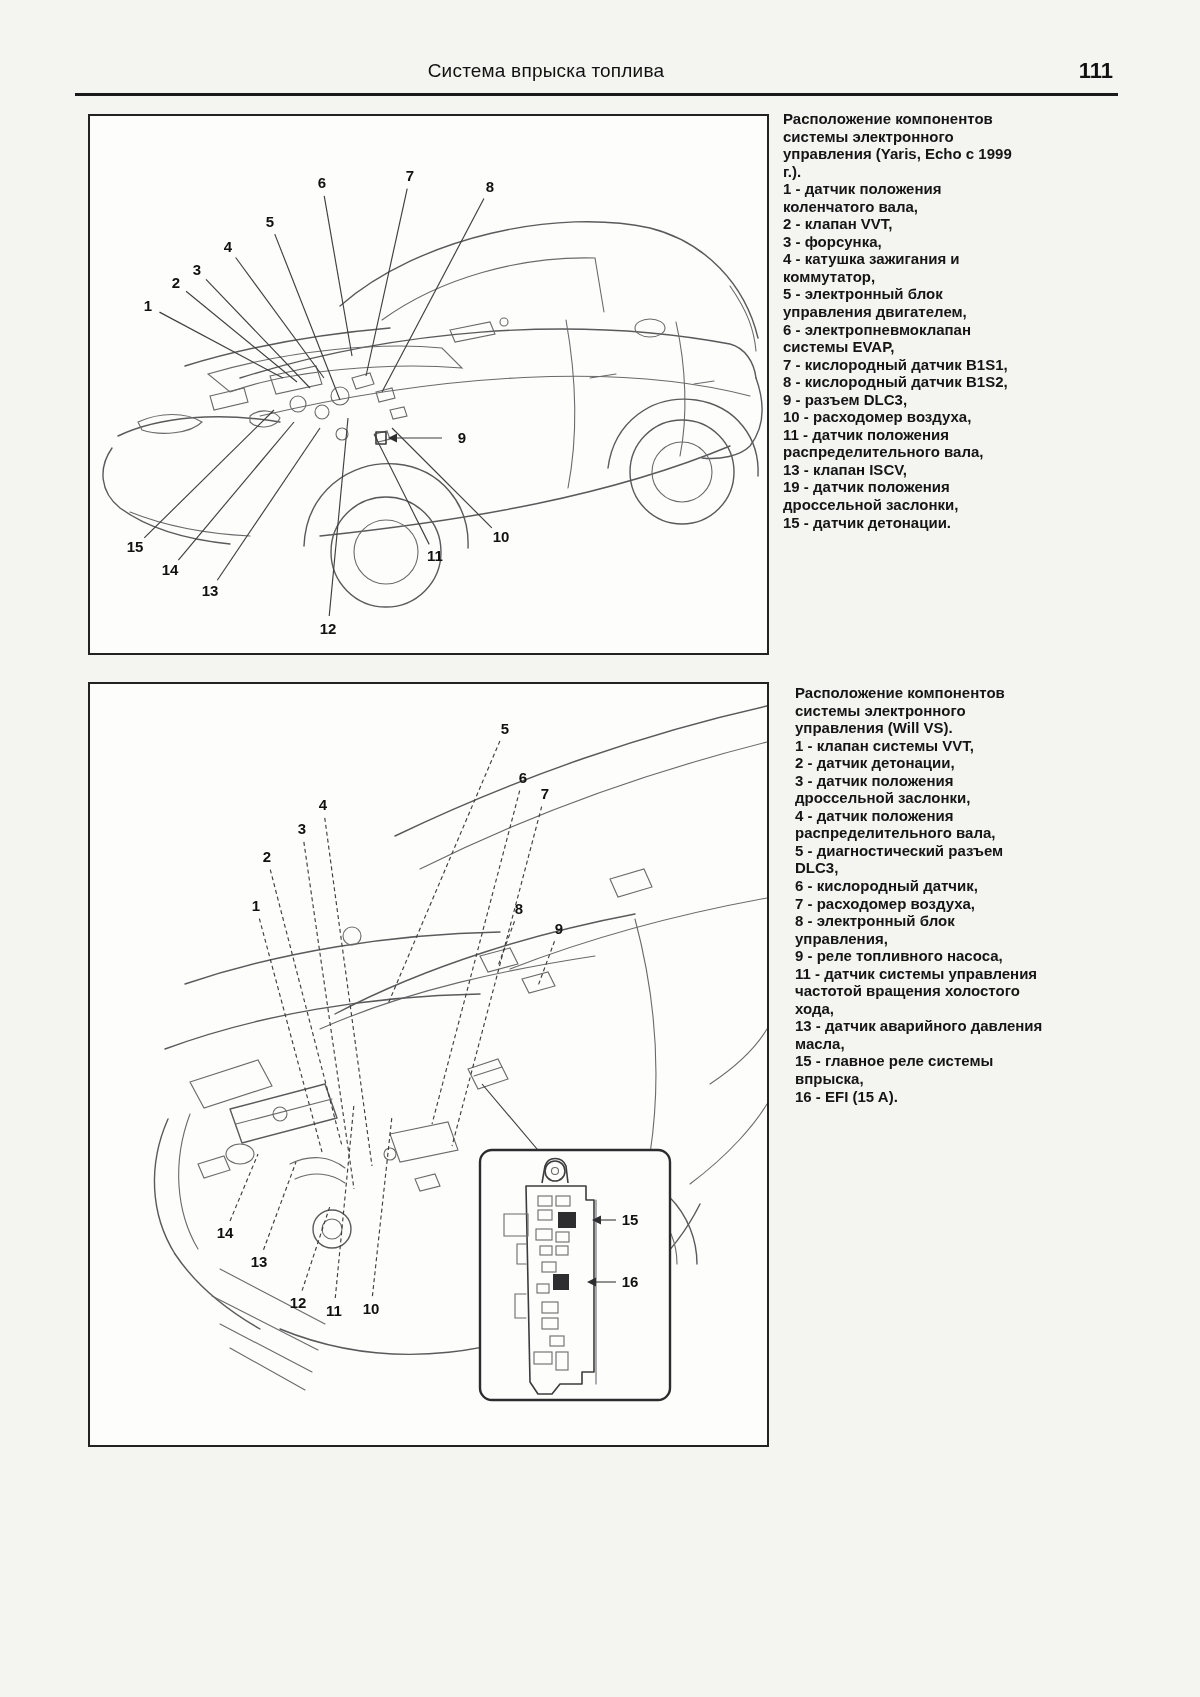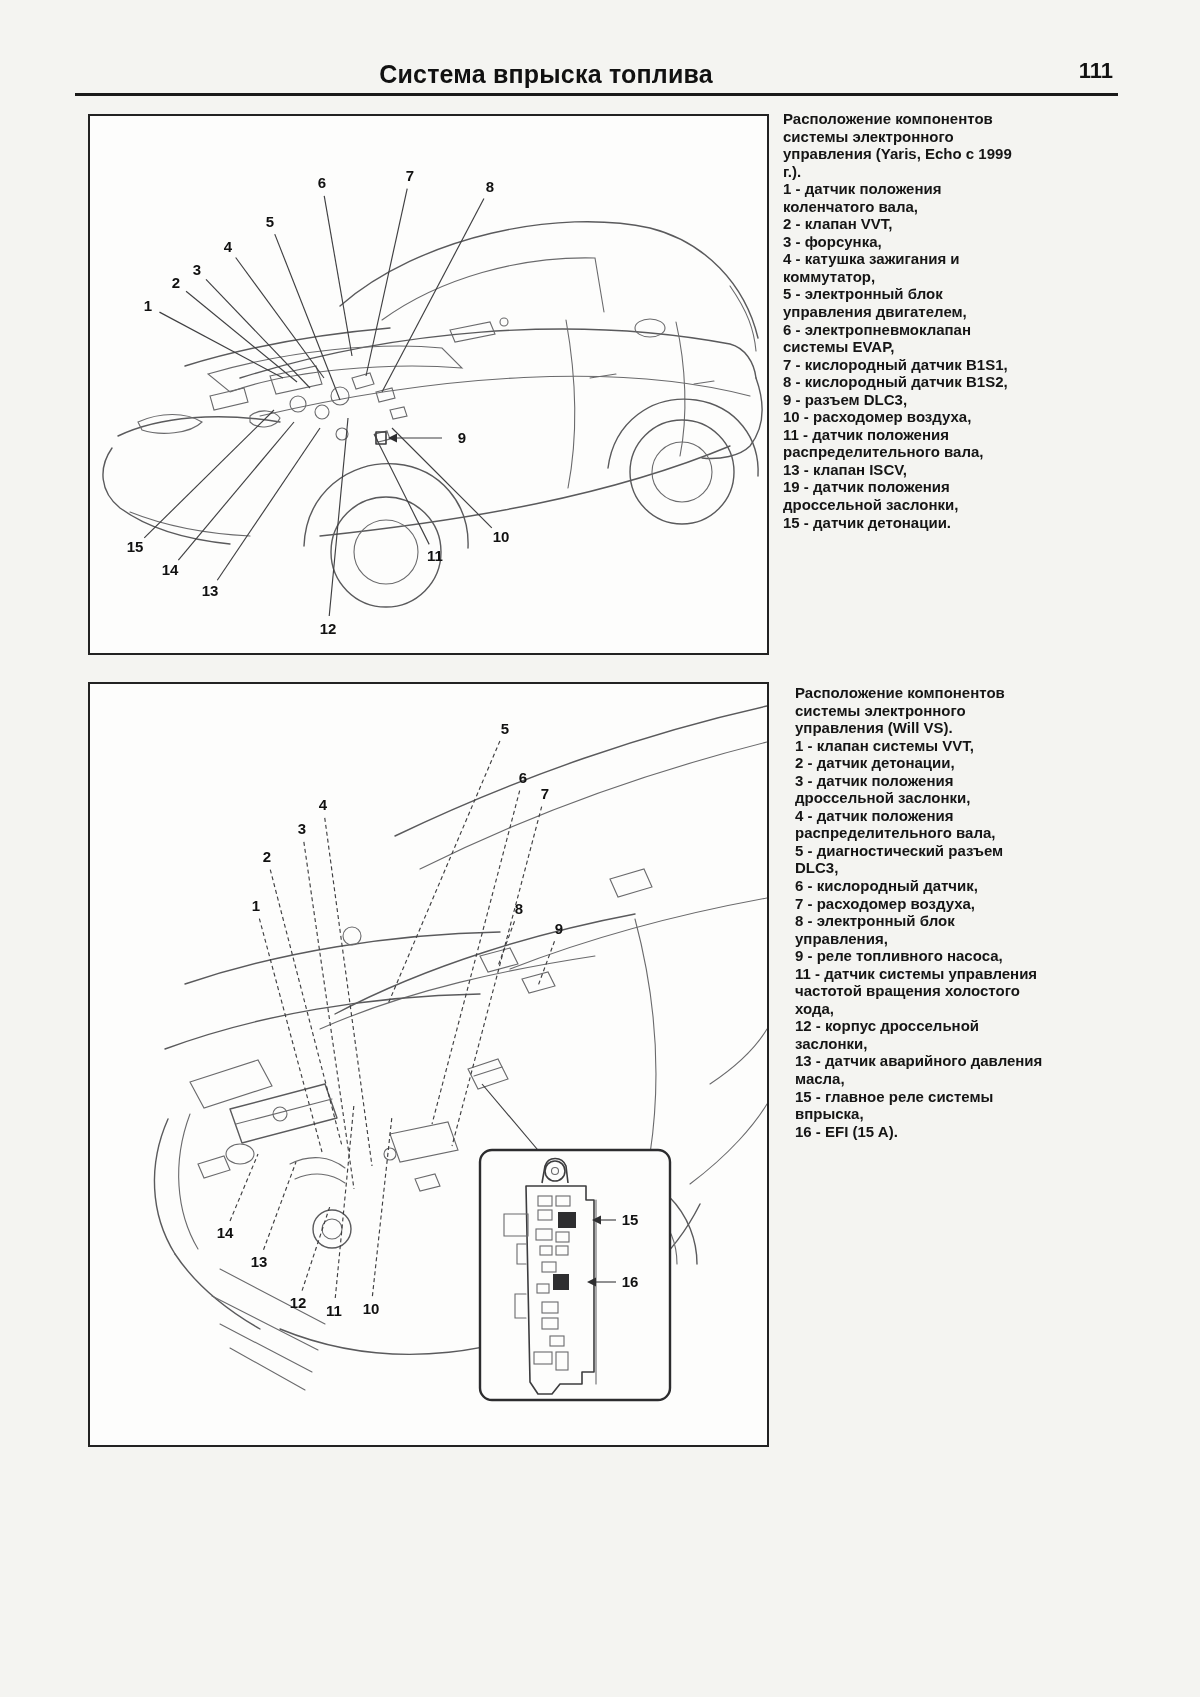--- a/index.html
+++ b/index.html
@@ -7,21 +7,21 @@
     position:relative;
     width:1200px;height:1697px;
     margin:0 auto;
     background:#f4f4f1;
     font-family:"Liberation Sans", sans-serif;
     color:#121212;
     overflow:hidden;
   }
   .hdr-title{
     position:absolute;left:0;top:60px;width:1092px;
-    text-align:center;font-size:25px;font-weight:bold;color:#111;
+    text-align:center;font-size:19px;font-weight:normal;color:#111;
     letter-spacing:.2px;
   }
   .hdr-page{
     position:absolute;top:58px;right:87px;
     font-size:22px;font-weight:bold;color:#111;
   }
   .hdr-rule{
     position:absolute;left:75px;top:93px;width:1043px;height:3px;
     background:#1a1a1a;
   }
@@ -293,20 +293,19 @@
         <div class="cap-item">1 - клапан системы VVT,</div>
         <div class="cap-item">2 - датчик детонации,</div>
         <div class="cap-item">3 - датчик положения дроссельной заслонки,</div>
         <div class="cap-item">4 - датчик положения распределительного вала,</div>
         <div class="cap-item">5 - диагностический разъем DLC3,</div>
         <div class="cap-item">6 - кислородный датчик,</div>
         <div class="cap-item">7 - расходомер воздуха,</div>
         <div class="cap-item">8 - электронный блок управления,</div>
         <div class="cap-item">9 - реле топливного насоса,</div>
         <div class="cap-item">11 - датчик системы управления частотой вращения холостого хода,</div>
-        <div class="cap-item">12 - корпус дроссельной заслонки,</div>
         <div class="cap-item">13 - датчик аварийного давления масла,</div>
         <div class="cap-item">15 - главное реле системы впрыска,</div>
         <div class="cap-item">16 - EFI (15 A).</div>
       </div>
   </div>
 
 </div>
 
 </body></html>

